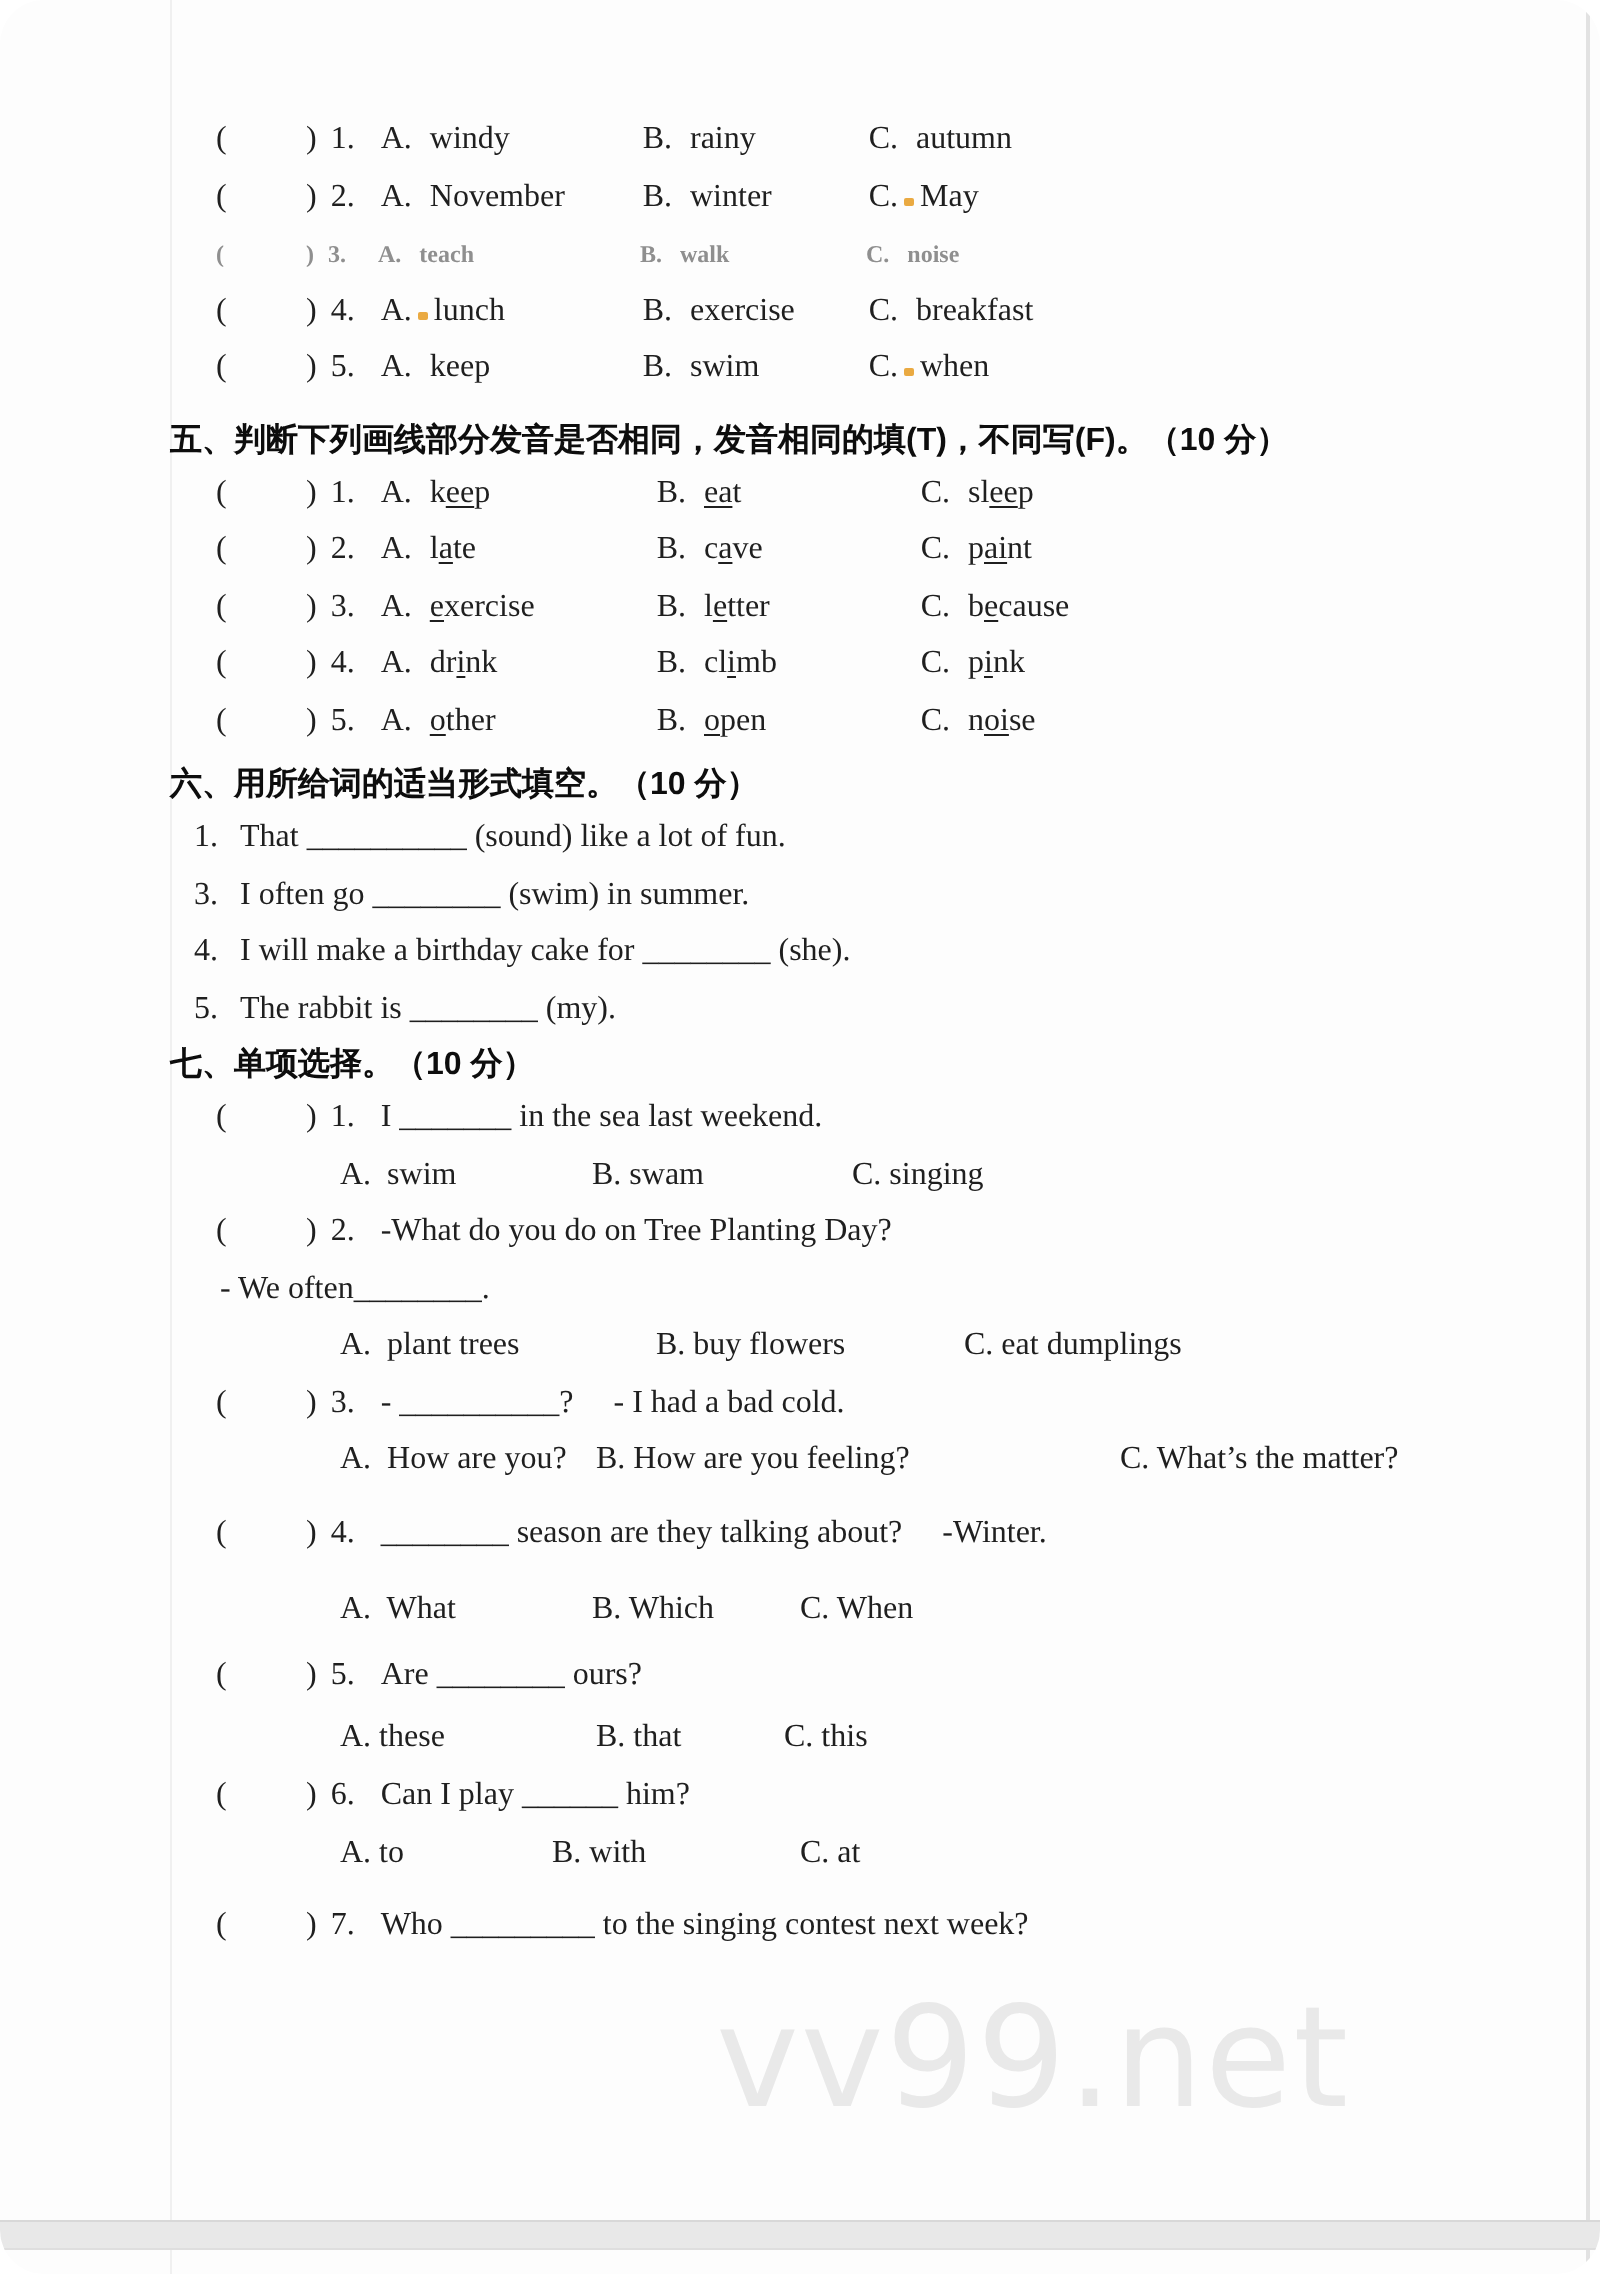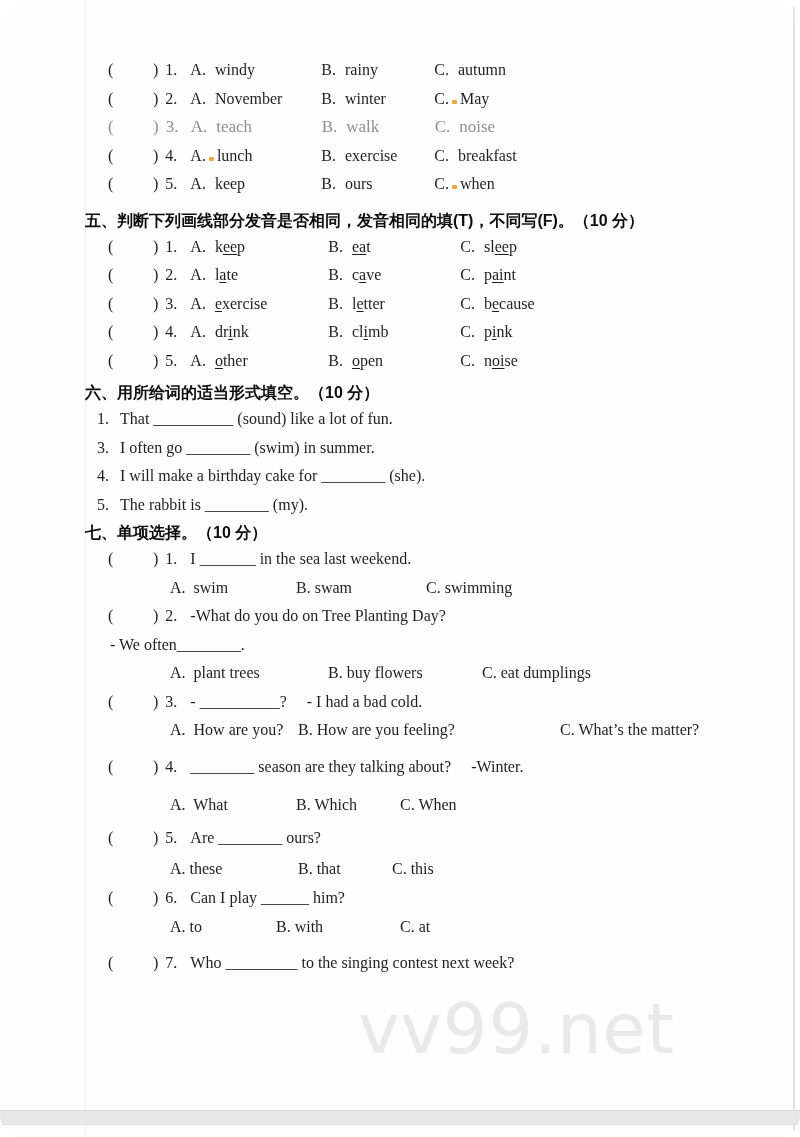--- a/index.html
+++ b/index.html
@@ -31,21 +31,21 @@
   .h7{margin-top:2px;}
   
   .qrow{padding-left:108px;height:28.5px;line-height:28.5px;white-space:nowrap;}
   .po{display:inline-block;width:45px;}
   .pc{display:inline-block;margin-right:7px;}
   .num{display:inline-block;width:25px;}
   .opt{display:inline-block;}
   .lbl{margin-right:9px;}
   .w131{width:131px;} .w113{width:113px;}
   .w138{width:138px;} .w132{width:132px;}
-  .muted{color:#8f8f8f;font-size:17px;}
+  .muted{color:#8f8f8f;font-size:12px;font-weight:bold;}
   .dot{display:inline-block;width:5px;height:4px;background:#eaaa42;border-radius:1px;
        margin-left:-6px;margin-right:3px;vertical-align:baseline;}
   .u{text-decoration:underline;text-underline-offset:2px;}
   
   .item{padding-left:97px;height:28.5px;line-height:28.5px;white-space:nowrap;}
   .num6{display:inline-block;width:23px;}
   
   .qtxt{white-space:pre-wrap;}
   .orow{padding-left:170px;height:28.6px;line-height:28.6px;white-space:nowrap;}
   .opt7{display:inline-block;}
@@ -75,21 +75,21 @@
       <div class="qrow">
         <span class="po">(</span><span class="pc">)</span><span class="num">2.</span><span class="opt w131"><span class="lbl">A.</span><span>November</span></span><span class="opt w113"><span class="lbl">B.</span><span>winter</span></span><span class="opt"><span class="lbl">C.</span><span class="dot"></span><span>May</span></span>
       </div>
       <div class="qrow muted">
         <span class="po">(</span><span class="pc">)</span><span class="num">3.</span><span class="opt w131"><span class="lbl">A.</span><span>teach</span></span><span class="opt w113"><span class="lbl">B.</span><span>walk</span></span><span class="opt"><span class="lbl">C.</span><span>noise</span></span>
       </div>
       <div class="qrow">
         <span class="po">(</span><span class="pc">)</span><span class="num">4.</span><span class="opt w131"><span class="lbl">A.</span><span class="dot"></span><span>lunch</span></span><span class="opt w113"><span class="lbl">B.</span><span>exercise</span></span><span class="opt"><span class="lbl">C.</span><span>breakfast</span></span>
       </div>
       <div class="qrow">
-        <span class="po">(</span><span class="pc">)</span><span class="num">5.</span><span class="opt w131"><span class="lbl">A.</span><span>keep</span></span><span class="opt w113"><span class="lbl">B.</span><span>ours</span></span><span class="opt"><span class="lbl">C.</span><span class="dot"></span><span>when</span></span>
+        <span class="po">(</span><span class="pc">)</span><span class="num">5.</span><span class="opt w131"><span class="lbl">A.</span><span>keep</span></span><span class="opt w113"><span class="lbl">B.</span><span>swim</span></span><span class="opt"><span class="lbl">C.</span><span class="dot"></span><span>when</span></span>
       </div>
     </div>
 
     <div class="heading h5">五、判断下列画线部分发音是否相同，发音相同的填(T)，不同写(F)。（10 分）</div>
     <div>
       <div class="qrow">
         <span class="po">(</span><span class="pc">)</span><span class="num">1.</span><span class="opt w138"><span class="lbl">A.</span><span><span>k</span><span class="u">ee</span><span>p</span></span></span><span class="opt w132"><span class="lbl">B.</span><span><span></span><span class="u">ea</span><span>t</span></span></span><span class="opt"><span class="lbl">C.</span><span><span>sl</span><span class="u">ee</span><span>p</span></span></span>
       </div>
       <div class="qrow">
         <span class="po">(</span><span class="pc">)</span><span class="num">2.</span><span class="opt w138"><span class="lbl">A.</span><span><span>l</span><span class="u">a</span><span>te</span></span></span><span class="opt w132"><span class="lbl">B.</span><span><span>c</span><span class="u">a</span><span>ve</span></span></span><span class="opt"><span class="lbl">C.</span><span><span>p</span><span class="u">ai</span><span>nt</span></span></span>
@@ -113,21 +113,21 @@
       <div class="item"><span class="num6">5.</span><span>The rabbit is ________ (my).</span></div>
     </div>
 
     <div class="heading h7">七、单项选择。（10 分）</div>
     <div>
 
       <div class="qrow">
         <span class="po">(</span><span class="pc">)</span><span class="num">1.</span><span class="qtxt">I _______ in the sea last weekend.</span>
       </div>
       <div class="orow">
-        <span class="opt7 ow-a1">A.&nbsp; swim</span><span class="opt7 ow-b1">B. swam</span><span class="opt7">C. swimming</span>
+        <span class="opt7 ow-a1">A.&nbsp; swim</span><span class="opt7 ow-b1">B. swam</span><span class="opt7">C. singing</span>
       </div>
 
       <div class="qrow">
         <span class="po">(</span><span class="pc">)</span><span class="num">2.</span><span class="qtxt">-What do you do on Tree Planting Day?</span>
       </div>
       <div class="ans2">- We often________.</div>
       <div class="orow">
         <span class="opt7 ow-a2">A.&nbsp; plant trees</span><span class="opt7 ow-b2">B. buy flowers</span><span class="opt7">C. eat dumplings</span>
       </div>
 

